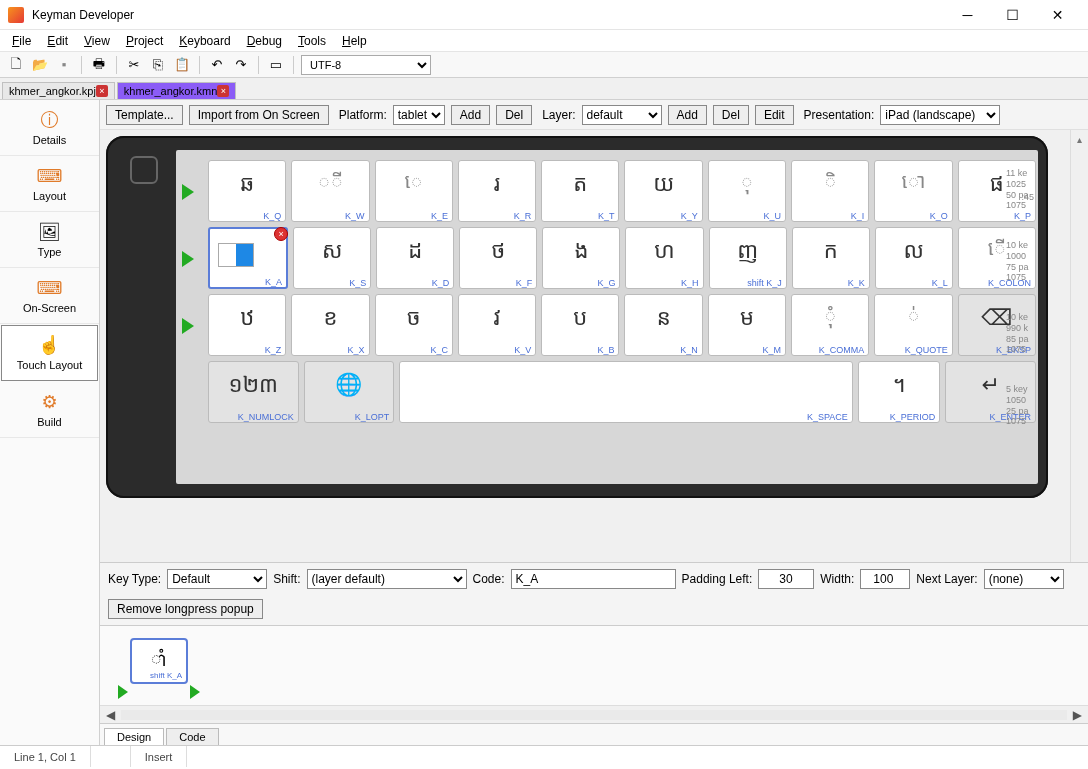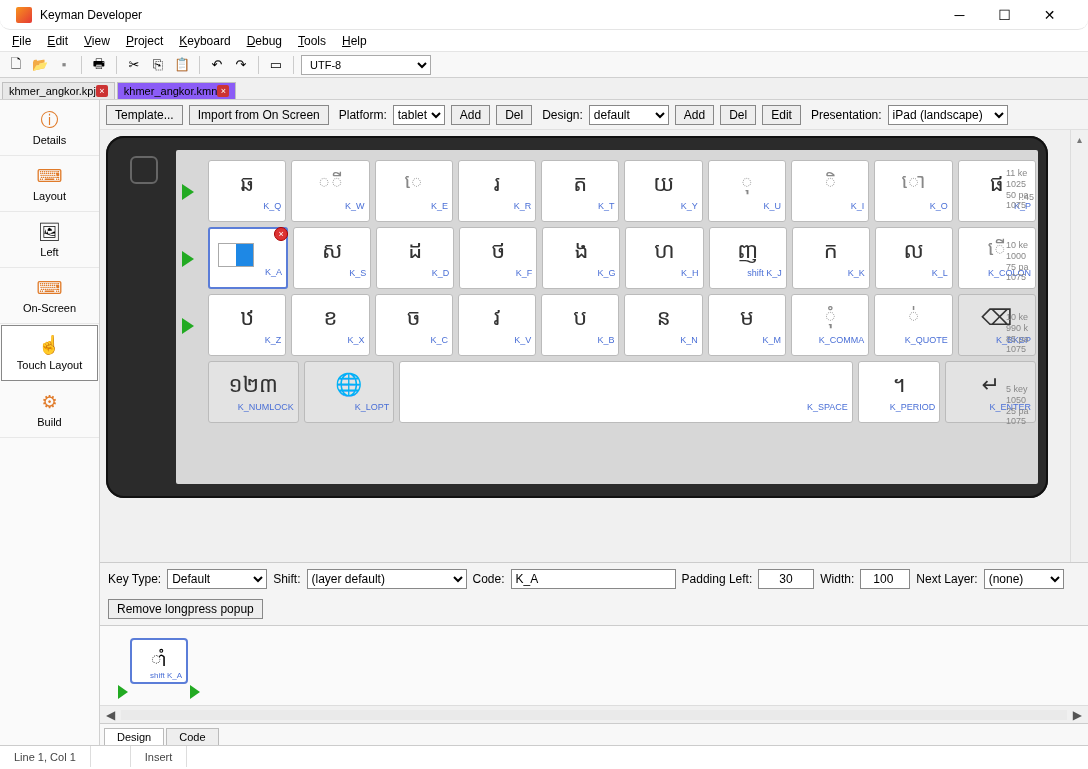--- a/index.html
+++ b/index.html
@@ -1,19 +1,19 @@
 <!DOCTYPE html>
 <html><head>
 <meta charset="utf-8">
 <style>
 * { box-sizing: border-box; margin: 0; padding: 0; font-family: "Segoe UI", Tahoma, sans-serif; }
 body { background: #fff; font-size: 12px; overflow: hidden; width: 1088px; height: 769px; }
 
 
-.titlebar { height: 30px; display: flex; align-items: center; padding: 0 16px; border-bottom: 1px solid #e5e5e5; border-radius: 10px; }
+.titlebar { height: 30px; display: flex; align-items: center; padding: 0 8px; border-bottom: 1px solid #e5e5e5; }
 .titlebar .logo { width: 16px; height: 16px; background: linear-gradient(135deg,#f7931e,#e53935); border-radius: 2px; margin-right: 8px; }
 .titlebar .title { flex: 1; font-size: 12px; }
 .titlebar .winbtns { display: flex; gap: 0; }
 .winbtn { width: 45px; height: 30px; display: flex; align-items: center; justify-content: center; font-size: 14px; }
 
 
 .menubar { height: 22px; display: flex; align-items: center; padding: 0 4px; border-bottom: 1px solid #e5e5e5; gap: 0; }
 .menuitem { padding: 2px 8px; font-size: 12px; }
 .menuitem u { text-decoration: underline; }
 
@@ -54,21 +54,21 @@
 .tablet-frame .homebtn { position:absolute; left:24px; top:20px; width:28px; height:28px; border:2px solid #666; border-radius:6px;}
 .tablet-screen { position: absolute; left: 70px; top: 14px; right: 10px; bottom: 14px; background: #d7d7d7; border-radius: 2px; overflow: hidden; }
 
 
 .krow { position: relative; display:flex; gap: 5px; margin-bottom:5px; }
 .keyboard { position:absolute; left: 32px; right: 2px; top: 10px; }
 .key { background: #fff; border: 1px solid #bbb; border-radius: 3px; position: relative; height: 62px; flex: 1; }
 .key.special { background: #e3e3e3; }
 .key .glyph { position: absolute; top: 6px; left: 0; right: 0; text-align: center; font-size: 22px; font-family: "Khmer OS","Noto Sans Khmer",serif; color:#333;}
 .key .dotcirc { font-size: 20px; color:#888;}
-.key .code { position: absolute; bottom: 10px; right: 4px; font-size: 9px; color: #4a6fd6; }
+.key .code { position: absolute; bottom: 0; right: 4px; font-size: 9px; color: #4a6fd6; }
 .key.selected { border: 2px solid #5b7dd8; }
 .key.selected .xicon { position:absolute; top:-2px; right:-2px; width:14px; height:14px; background:#d33; border:1px solid #a00; border-radius:50%; display:flex; align-items:center; justify-content:center; color:#fff; font-size:9px;}
 .key.selected .flagbox { position:absolute; left:8px; top:14px; width:36px; height:24px; border:1px solid #aaa; background:linear-gradient(90deg,#fff 50%,#1e88e5 50%);}
 .addplus { position:absolute; left:-26px; width:0; height:0; display:block;}
 .addplus::before { content:""; display:block; width:0; height:0; border-top:8px solid transparent; border-bottom:8px solid transparent; border-left:12px solid #2a2;}
 .rowinfo { position:absolute; right:2px; width:42px; font-size:9px; color:#888; line-height:1.2; text-align:left; }
 
 
 .vscroll { width: 18px; background: #f0f0f0; border-left: 1px solid #ddd; display:flex; flex-direction:column; align-items:center; justify-content:flex-start; padding-top:4px;}
 .vscroll span { font-size:10px; color:#777;}
@@ -160,21 +160,21 @@
     <div class="sideitem">
       <div class="sideicon" style="color:#e07b2a">ⓘ</div>
       <span>Details</span>
     </div>
     <div class="sideitem">
       <div class="sideicon" style="color:#e07b2a">⌨</div>
       <span>Layout</span>
     </div>
     <div class="sideitem">
       <div class="sideicon">🖼</div>
-      <span>Left</span>
+      <span>Type</span>
     </div>
     <div class="sideitem">
       <div class="sideicon" style="color:#e07b2a">⌨</div>
       <span>On-Screen</span>
     </div>
     <div class="sideitem active">
       <div class="sideicon" style="color:#e07b2a">☝</div>
       <span>Touch Layout</span>
     </div>
     <div class="sideitem">
@@ -185,21 +185,21 @@
 
   <div class="content">
 
     <div class="ctrlbar">
       <button class="btn">Template...</button>
       <button class="btn">Import from On Screen</button>
       <span class="lbl">Platform:</span>
       <select class="sel"><option>tablet</option></select>
       <button class="btn">Add</button>
       <button class="btn">Del</button>
-      <span class="lbl">Design:</span>
+      <span class="lbl">Layer:</span>
       <select class="sel" style="min-width:80px"><option>default</option></select>
       <button class="btn">Add</button>
       <button class="btn">Del</button>
       <button class="btn">Edit</button>
       <span class="lbl">Presentation:</span>
       <select class="sel" style="min-width:120px"><option>iPad (landscape)</option></select>
     </div>
 
     <div class="device-wrap">
       <div class="device-area">

